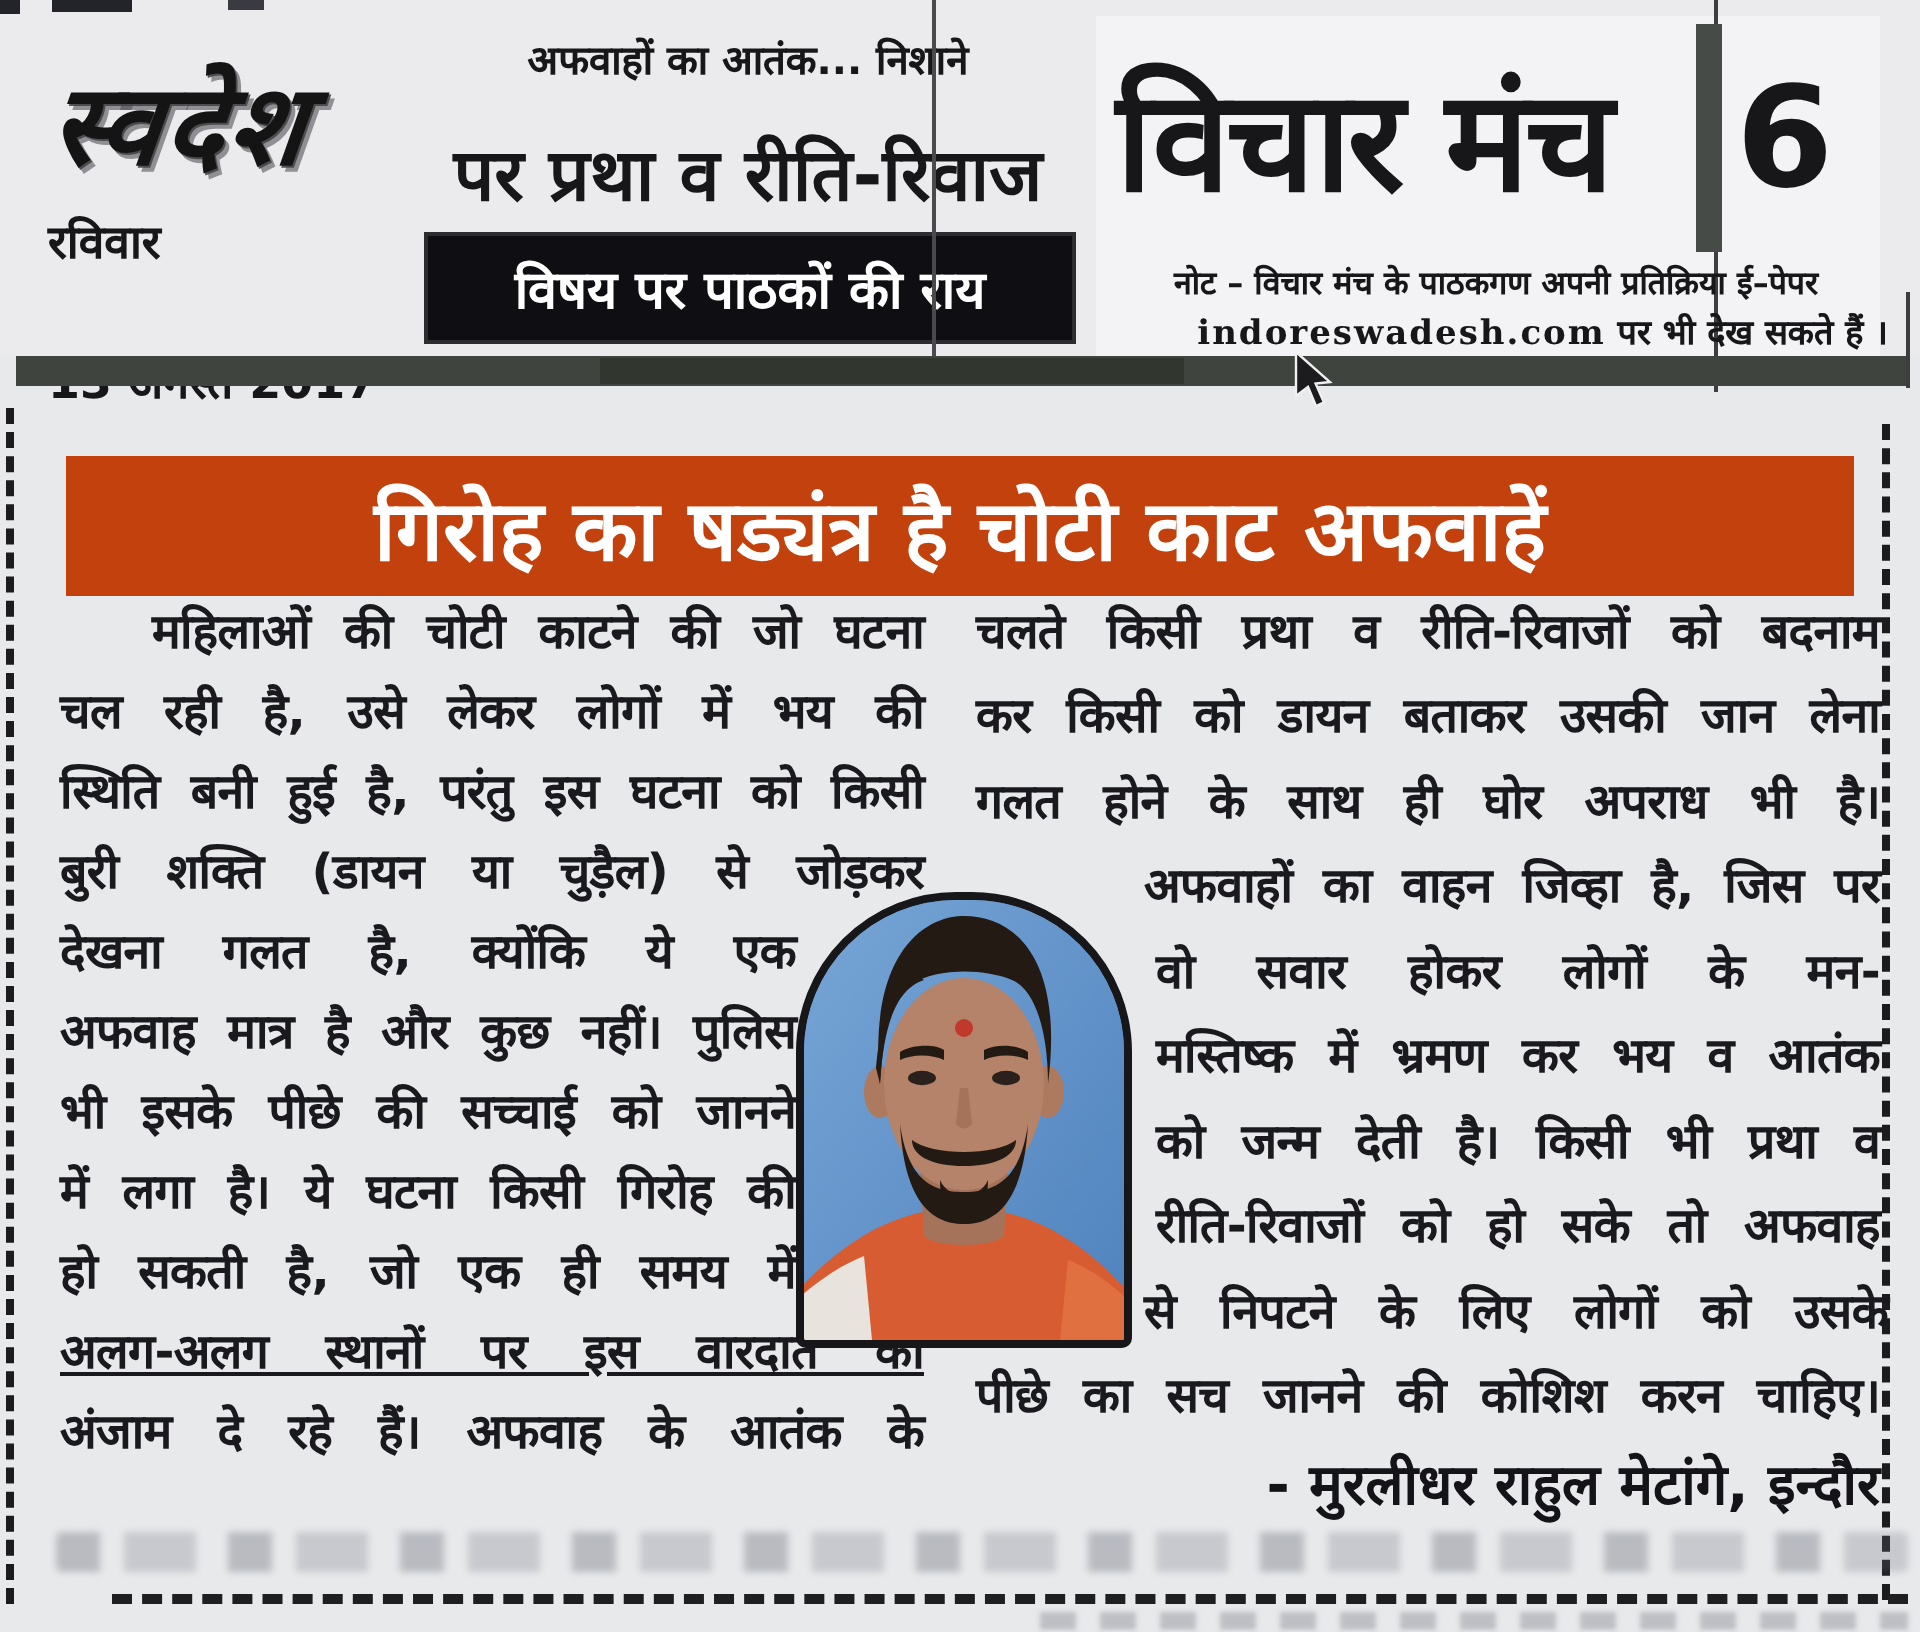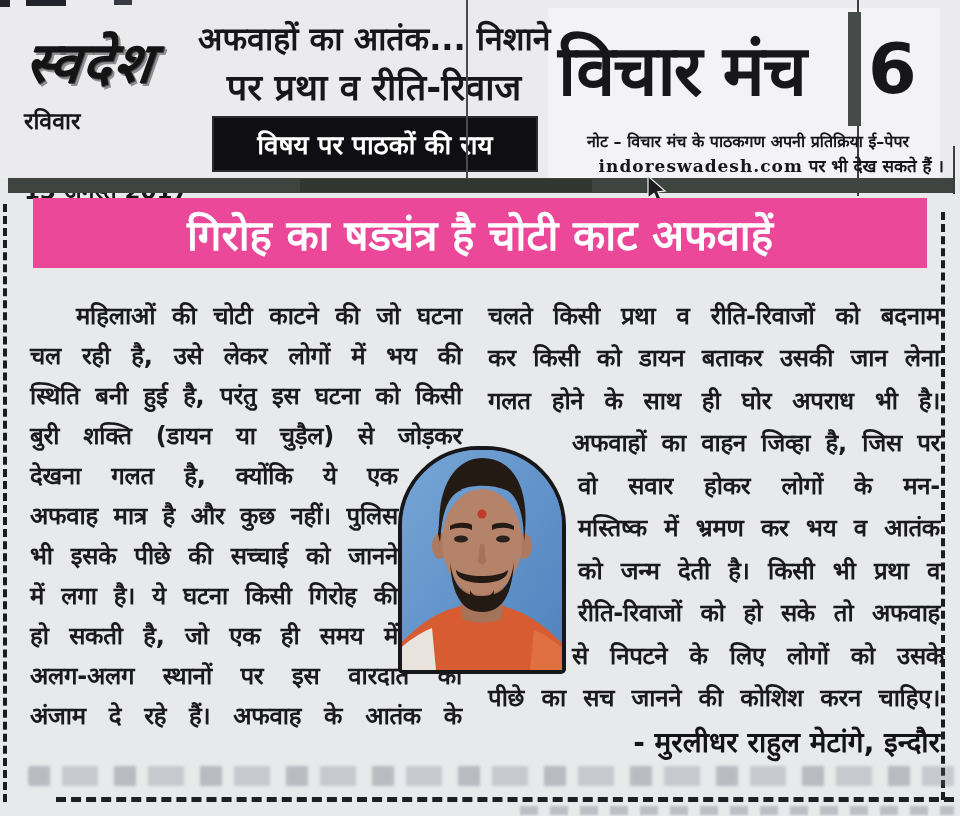--- a/index.html
+++ b/index.html
@@ -19,21 +19,21 @@
 
   .logo {
     left:26px; top:22px; font-size:56px; font-weight:700; font-style:italic;
     letter-spacing:2px; color:#141414; transform:skewX(-6deg);
     text-shadow:3px 3px 0 rgba(70,70,75,.55), 1px 1px 0 #555;
     white-space:nowrap;
   }
   .day  { left:24px; top:104px; font-size:23px; font-weight:700; }
   .date { left:24px; top:134px; font-size:23px; font-weight:700;margin-top:40px; }
 
-  .topic-line1 { left:198px; top:16px;  width:352px; text-align:center; font-size:32px; font-weight:700; white-space:nowrap; }
+  .topic-line1 { left:198px; top:16px;  width:352px; text-align:center; font-size:20px; font-weight:700; white-space:nowrap; }
   .topic-line2 { left:198px; top:62px;  width:352px; text-align:center; font-size:36px; font-weight:700; white-space:nowrap; }
   .readers-banner {
     left:212px; top:116px; width:326px; height:56px; background:#0f0f13;
     color:#ffffff; display:flex; align-items:center; justify-content:center;
     font-size:26px; font-weight:700; white-space:nowrap; overflow:hidden;
     border:2px solid #2c2c30;
   }
 
   .section-title { left:558px; top:20px; font-size:70px; font-weight:700; letter-spacing:-2px; white-space:nowrap; }
   .page-number   { left:868px; top:28px; font-size:70px; font-weight:700; }
@@ -52,21 +52,21 @@
   .corner-mark1 { left:0;  top:0; width:10px; height:7px; background:#23232a; }
   .corner-mark2 { left:26px; top:0; width:40px; height:6px; background:#23232a; }
   .corner-mark3 { left:114px; top:0; width:18px; height:5px; background:#3a3a42; }
 
   
   .dash-left   { left:3px;  top:204px; height:598px; border-left:4px dashed #1c1c1f; }
   .dash-right  { left:941px; top:212px; height:588px; border-left:4px dashed #1c1c1f; }
   .dash-bottom { left:56px; top:797px; width:898px; border-top:5px dashed #1f1f22; }
 
   .headline-band {
-    left:33px; top:198px; width:894px; height:70px; background:#ec4899;
+    left:33px; top:228px; width:894px; height:70px; background:#c2410c;
     color:#ffffff; display:flex; align-items:center; justify-content:center;
     font-size:42px; font-weight:700; white-space:nowrap; overflow:hidden;
   }
 
   
   .bl {
     position:absolute; font-size:24px; font-weight:700; line-height:40px; height:40px;
     color:#1a1a1e; white-space:nowrap; text-align:justify;
     -moz-text-align-last:justify; text-align-last:justify; letter-spacing:-0.3px;
   }
@@ -150,21 +150,21 @@
 
 <div class="bl" style="left:30px; top:296px; width:432px; padding-left:46px;">महिलाओं की चोटी काटने की जो घटना</div>
 <div class="bl" style="left:30px; top:336px; width:432px;">चल रही है, उसे लेकर लोगों में भय की</div>
 <div class="bl" style="left:30px; top:376px; width:432px;">स्थिति बनी हुई है, परंतु इस घटना को किसी</div>
 <div class="bl" style="left:30px; top:416px; width:432px;">बुरी शक्ति (डायन या चुड़ैल) से जोड़कर</div>
 <div class="bl" style="left:30px; top:456px; width:368px;">देखना गलत है, क्योंकि ये एक</div>
 <div class="bl" style="left:30px; top:496px; width:368px;">अफवाह मात्र है और कुछ नहीं। पुलिस</div>
 <div class="bl" style="left:30px; top:536px; width:368px;">भी इसके पीछे की सच्चाई को जानने</div>
 <div class="bl" style="left:30px; top:576px; width:368px;">में लगा है। ये घटना किसी गिरोह की</div>
 <div class="bl" style="left:30px; top:616px; width:368px;">हो सकती है, जो एक ही समय में</div>
-<div class="bl" style="left:30px; top:656px; width:432px;">अलग-अलग स्थानों पर इस वारदात को</div>
+<div class="bl" style="left:30px; top:656px; width:432px;text-decoration:underline;">अलग-अलग स्थानों पर इस वारदात को</div>
 <div class="bl" style="left:30px; top:696px; width:432px;">अंजाम दे रहे हैं। अफवाह के आतंक के</div>
 
 <div class="bl" style="left:488px; top:296px; width:452px;">चलते किसी प्रथा व रीति-रिवाजों को बदनाम</div>
 <div class="bl" style="left:488px; top:338px; width:452px;">कर किसी को डायन बताकर उसकी जान लेना</div>
 <div class="bl" style="left:488px; top:381px; width:452px;">गलत होने के साथ ही घोर अपराध भी है।</div>
 <div class="bl" style="left:572px; top:423px; width:368px;">अफवाहों का वाहन जिव्हा है, जिस पर</div>
 <div class="bl" style="left:578px; top:466px; width:362px;">वो सवार होकर लोगों के मन-</div>
 <div class="bl" style="left:578px; top:508px; width:362px;">मस्तिष्क में भ्रमण कर भय व आतंक</div>
 <div class="bl" style="left:578px; top:551px; width:362px;">को जन्म देती है। किसी भी प्रथा व</div>
 <div class="bl" style="left:578px; top:593px; width:362px;">रीति-रिवाजों को हो सके तो अफवाह</div>

